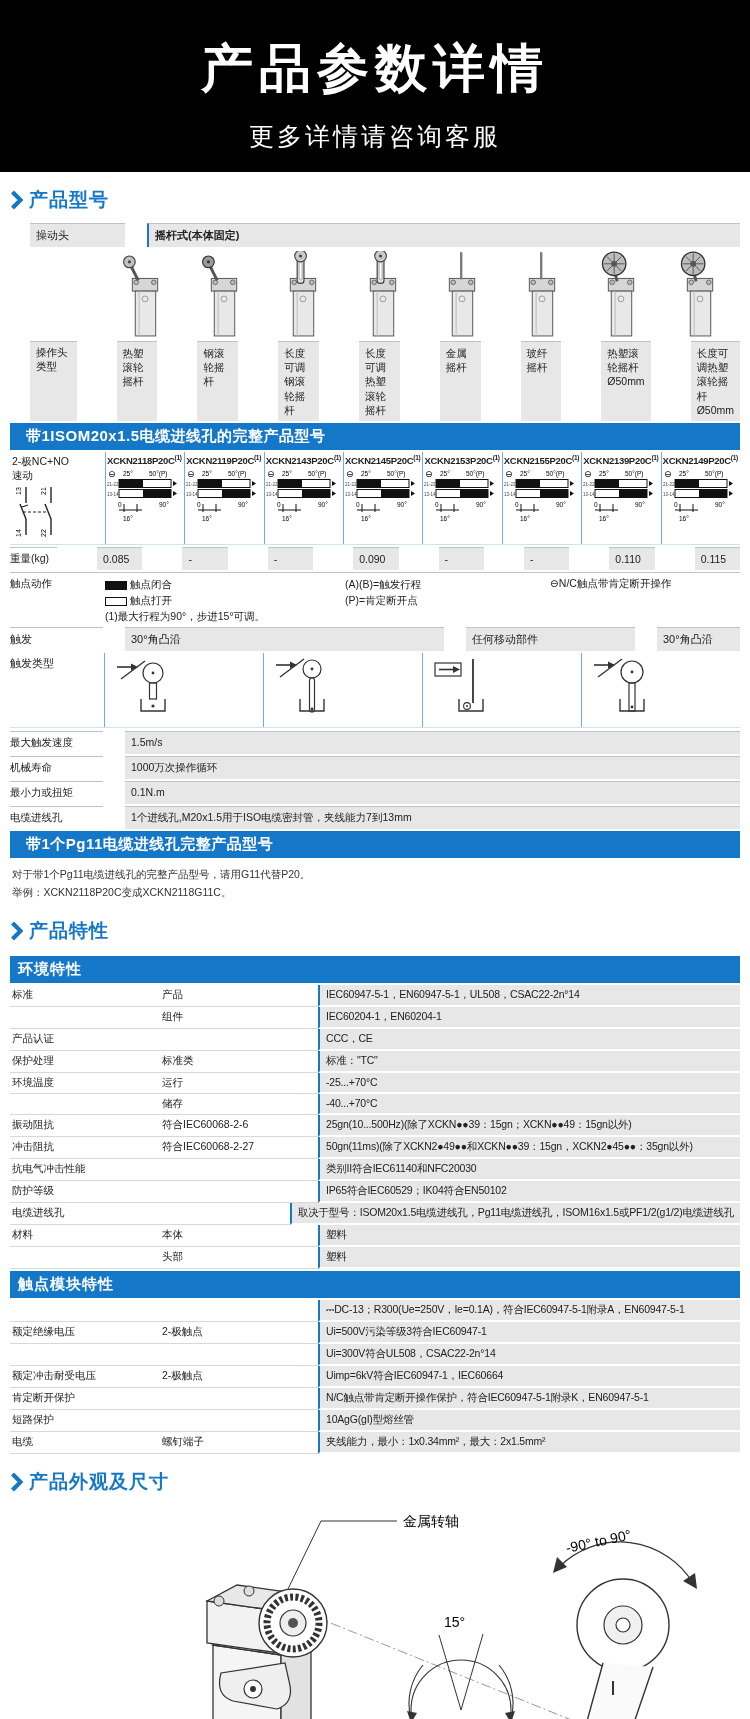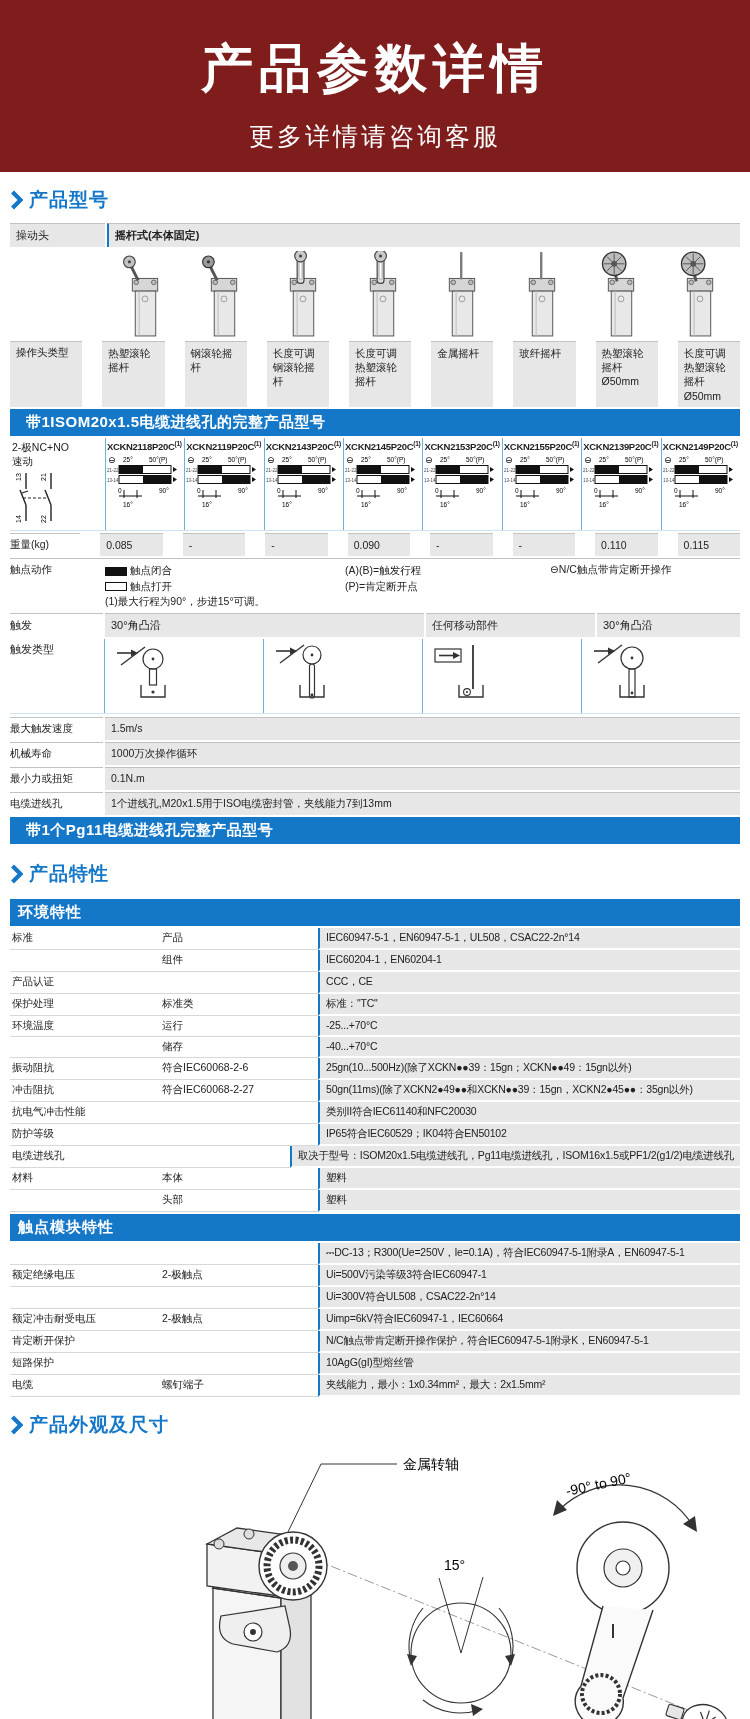--- a/index.html
+++ b/index.html
@@ -1,34 +1,34 @@
 <!DOCTYPE html>
 <html><head>
 <meta charset="utf-8">
 <style>
   * { margin:0; padding:0; box-sizing:border-box; }
   body { width:750px; height:1719px; overflow:hidden; background:#fff;
          font-family:"Liberation Sans","DejaVu Sans",sans-serif; color:#222; }
   .page { width:750px; height:1719px; position:relative; background:#fff; }
 
   
-  .hero { background:#7f1d1d; height:172px; text-align:center; padding-top:34px; }
+  .hero { background:#000000; height:172px; text-align:center; padding-top:34px; }
   .hero-title { color:#fff; font-size:52px; font-weight:bold; letter-spacing:6px; }
   .hero-sub { color:#fff; font-size:25px; margin-top:16px; letter-spacing:3px; }
 
   .content { padding:0 10px; }
 
   
   .sec-title { display:flex; align-items:center; gap:6px; padding:15px 0 10px 0; }
   .sec-title svg { display:block; }
   .sec-title span { color:#1577C8; font-size:19px; font-weight:bold; letter-spacing:1px; }
 
   
   .grow { display:flex; gap:2px; margin-bottom:2px; font-size:11px; }
-  .gcell { background:#E7E7E7; border-top:1px solid #C2C2C2; padding:4px 6px; }
+  .gcell { background:#E7E7E7; border-top:1px solid #C2C2C2; padding:4px 6px;margin-left:20px; }
   .wlabel { background:#fff; border-top:1px solid #C2C2C2; padding:4px 2px 4px 0; }
 
   .actuator-row .lbl { width:95px; }
   .actuator-row .val { flex:1; border-left:2px solid #1577C8;font-weight:bold; }
 
   
   .img-row { display:flex; margin:2px 0; }
   .img-row .spacer { width:95px; }
   .img-cell { width:79.4px; display:flex; align-items:flex-end; justify-content:center; height:90px; }
 
@@ -508,20 +508,24 @@
       <div class="spec-row">
         <div class="wlabel sl"><span>最小力或扭矩</span></div>
         <div class="gcell sv"><span>0.1N.m</span></div>
       </div>
       <div class="spec-row">
         <div class="wlabel sl"><span>电缆进线孔</span></div>
         <div class="gcell sv"><span>1个进线孔,M20x1.5用于ISO电缆密封管，夹线能力7到13mm</span></div>
       </div>
 
     <div class="bluebar">带1个Pg11电缆进线孔完整产品型号</div>
+    <div class="pg-note">
+      <div>对于带1个Pg11电缆进线孔的完整产品型号，请用G11代替P20。</div>
+      <div>举例：XCKN2118P20C变成XCKN2118G11C。</div>
+    </div>
 
     <div class="sec-title">
       <svg width="13" height="20" viewBox="0 0 13 20">
         <path d="M2.5 2 L10.5 10 L2.5 18" stroke="#1577C8" stroke-width="4.2" fill="none"></path>
       </svg>
       <span>产品特性</span>
     </div>
 
     <div class="feat-bar">环境特性</div>
     <div class="s3-row">

